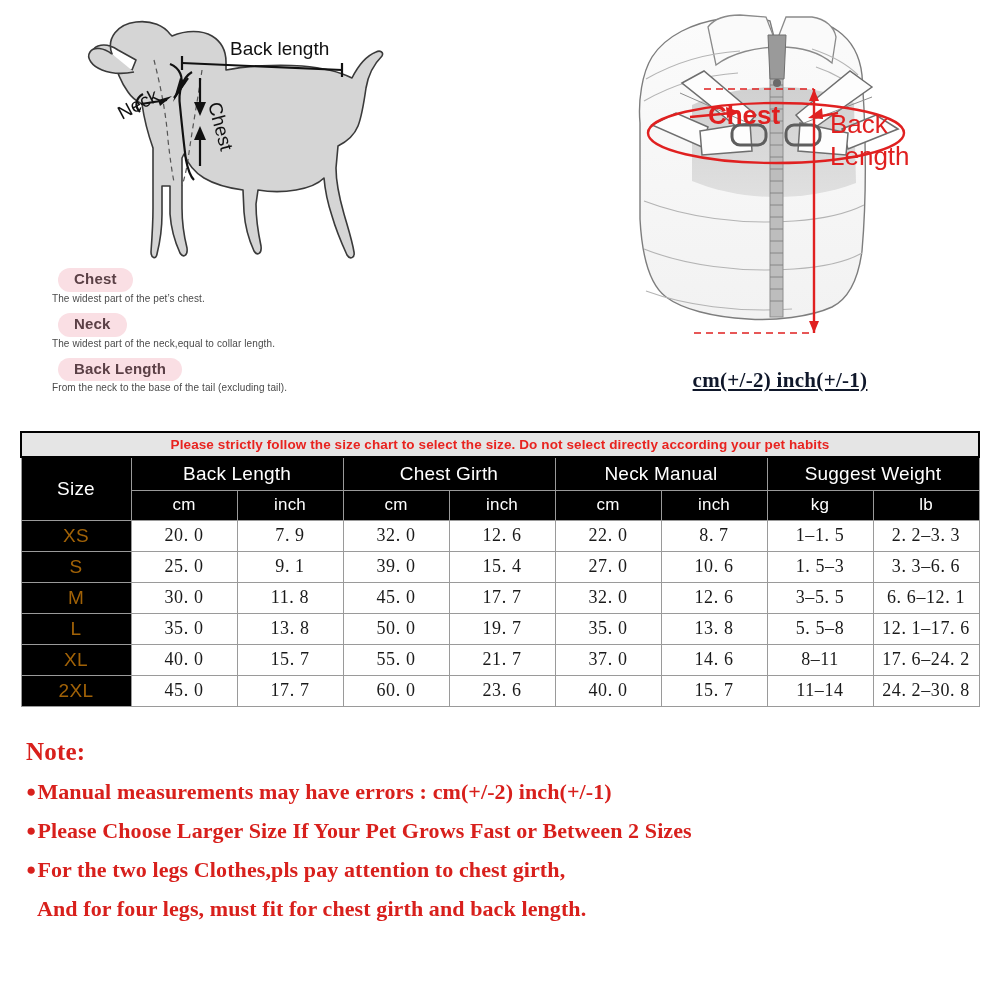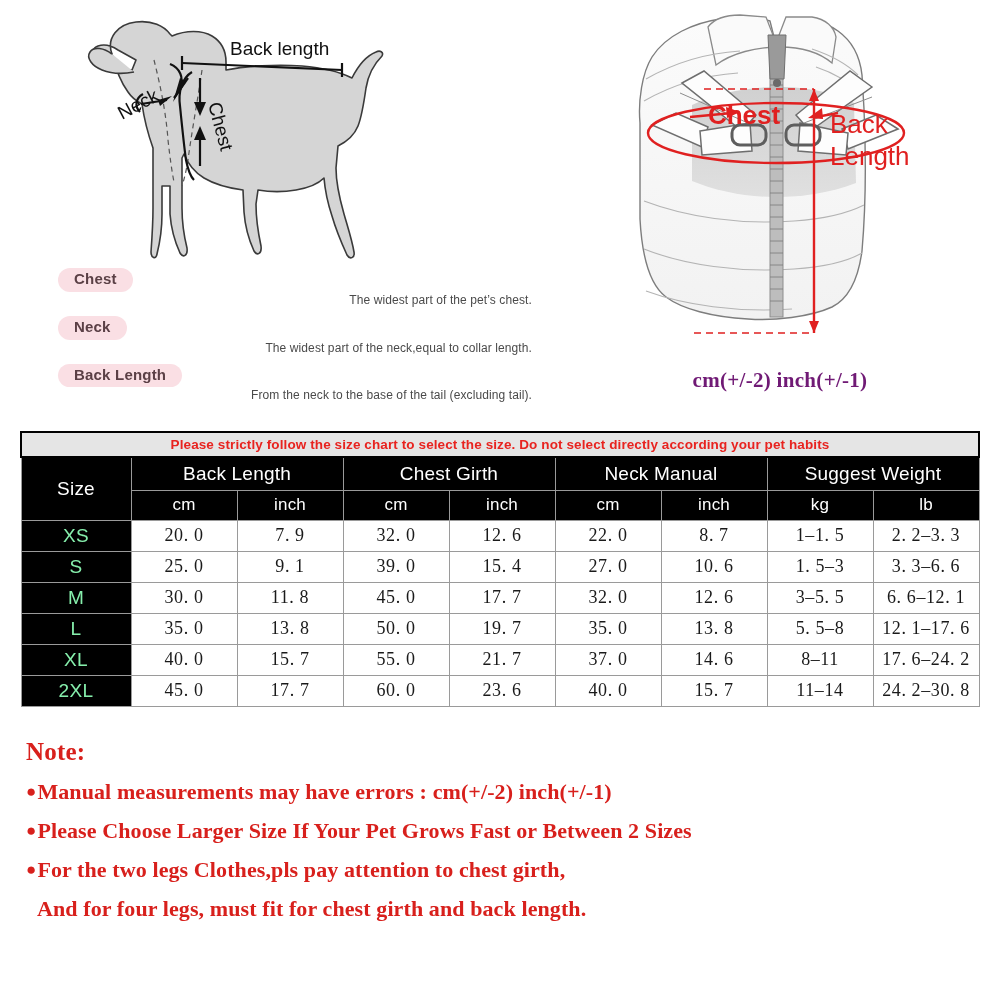--- a/index.html
+++ b/index.html
@@ -27,21 +27,21 @@
   }
   #vest-figure {
     position: absolute; left: 580px; top: 5px;
     width: 400px; height: 360px;
   }
   #vest-tolerance {
     position: absolute; left: 580px; top: 368px;
     width: 400px; text-align: center;
     font-family: "Liberation Serif", serif;
     font-weight: bold; font-size: 21px;
-    color: #701a75; letter-spacing: .3px;
+    color: #0f172a; letter-spacing: .3px; text-decoration: underline;
   }
 
   
   #definitions {
     position: absolute; left: 52px; top: 268px;
     width: 480px;
   }
   .def-block { margin-bottom: 9px; }
   .def-badge {
     display: inline-block;
@@ -49,25 +49,24 @@
     color: #5b4046;
     border-radius: 12px;
     padding: 2px 16px 3px 16px;
     font-size: 15px;
     font-weight: bold;
     letter-spacing: .2px;
     margin-left: 6px;
     line-height: 1.25;
   }
   .def-text {
-    font-size: 12px;
+    font-size: 10px;
     color: #4a4a4a;
     margin-top: 1px;
     letter-spacing: .1px;
-    text-align: right;
   }
 
   
   #size-table-wrap {
     position: absolute; left: 20px; top: 431px;
     width: 960px;
   }
   table.size-table {
     border-collapse: collapse;
     width: 960px;
@@ -92,21 +91,21 @@
     color: #ffffff;
     font-size: 19px;
     font-weight: normal;
     letter-spacing: .2px;
   }
   .hdr-group { height: 33px; }
   .hdr-unit { height: 30px; font-size: 17px; margin-top: 12px; }
   .hdr-size { height: 63px; font-size: 19px; }
   td.size-cell {
     background: #000000;
-    color: #86efac;
+    color: #a16207;
     font-size: 19px;
     height: 31px;
     letter-spacing: .4px;
   }
   td.val-cell {
     background: #ffffff;
     color: #1a1a1a;
     font-family: "Liberation Serif", serif;
     font-size: 18px;
     height: 31px;

